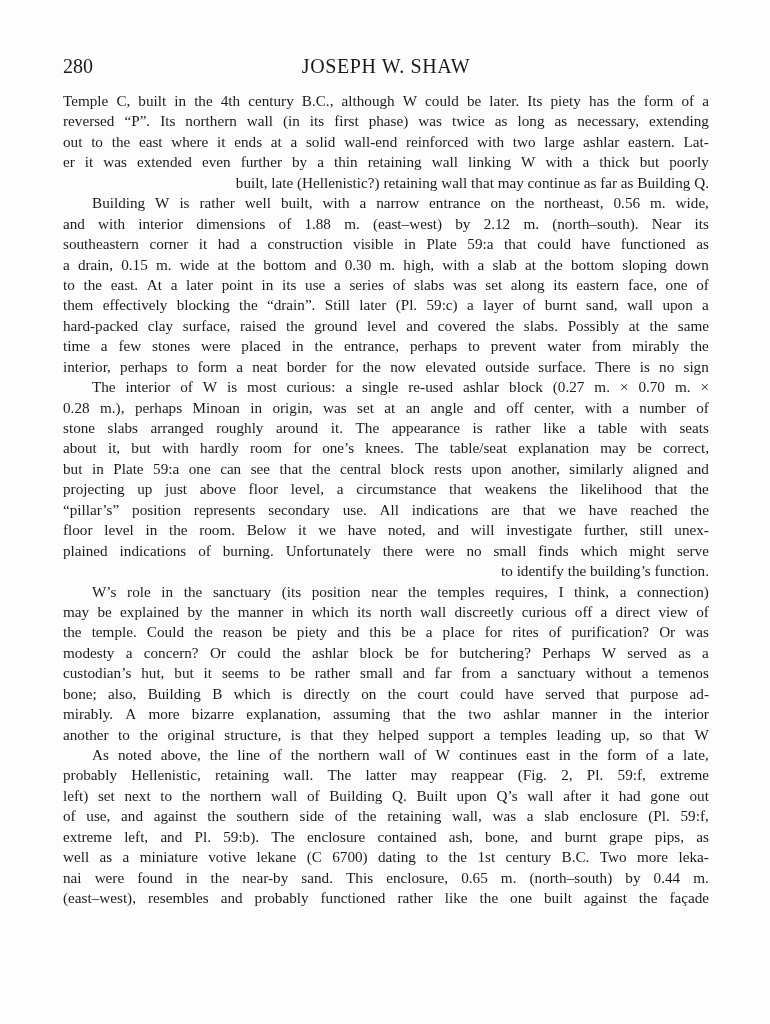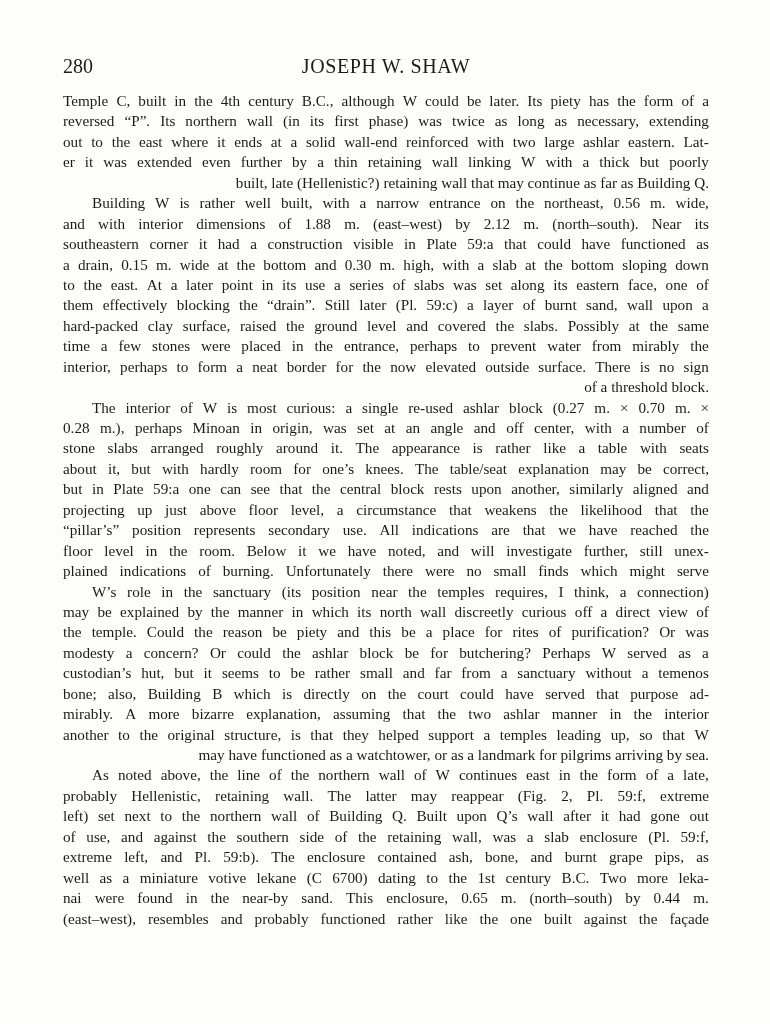--- a/index.html
+++ b/index.html
@@ -304,21 +304,20 @@
           <span>the</span>
           <span>now</span>
           <span>elevated</span>
           <span>outside</span>
           <span>surface.</span>
           <span>There</span>
           <span>is</span>
           <span>no</span>
           <span>sign</span>
         </div>
-        <div class="line plain">of a threshold block.</div>
       </div>
       <div class="paragraph">
         <div class="line indent">
           <span>The</span>
           <span>interior</span>
           <span>of</span>
           <span>W</span>
           <span>is</span>
           <span>most</span>
           <span>curious:</span>
@@ -464,20 +463,21 @@
           <span>Unfortunately</span>
           <span>there</span>
           <span>were</span>
           <span>no</span>
           <span>small</span>
           <span>finds</span>
           <span>which</span>
           <span>might</span>
           <span>serve</span>
         </div>
+        <div class="line plain">to identify the building’s function.</div>
       </div>
       <div class="paragraph">
         <div class="line indent">
           <span>W’s</span>
           <span>role</span>
           <span>in</span>
           <span>the</span>
           <span>sanctuary</span>
           <span>(its</span>
           <span>position</span>
@@ -613,21 +613,20 @@
           <span>helped</span>
           <span>support</span>
           <span>a</span>
           <span>temples</span>
           <span>leading</span>
           <span>up,</span>
           <span>so</span>
           <span>that</span>
           <span>W</span>
         </div>
-        <div class="line plain">may have functioned as a watchtower, or as a landmark for pilgrims arriving by sea.</div>
       </div>
       <div class="paragraph">
         <div class="line indent">
           <span>As</span>
           <span>noted</span>
           <span>above,</span>
           <span>the</span>
           <span>line</span>
           <span>of</span>
           <span>the</span>

